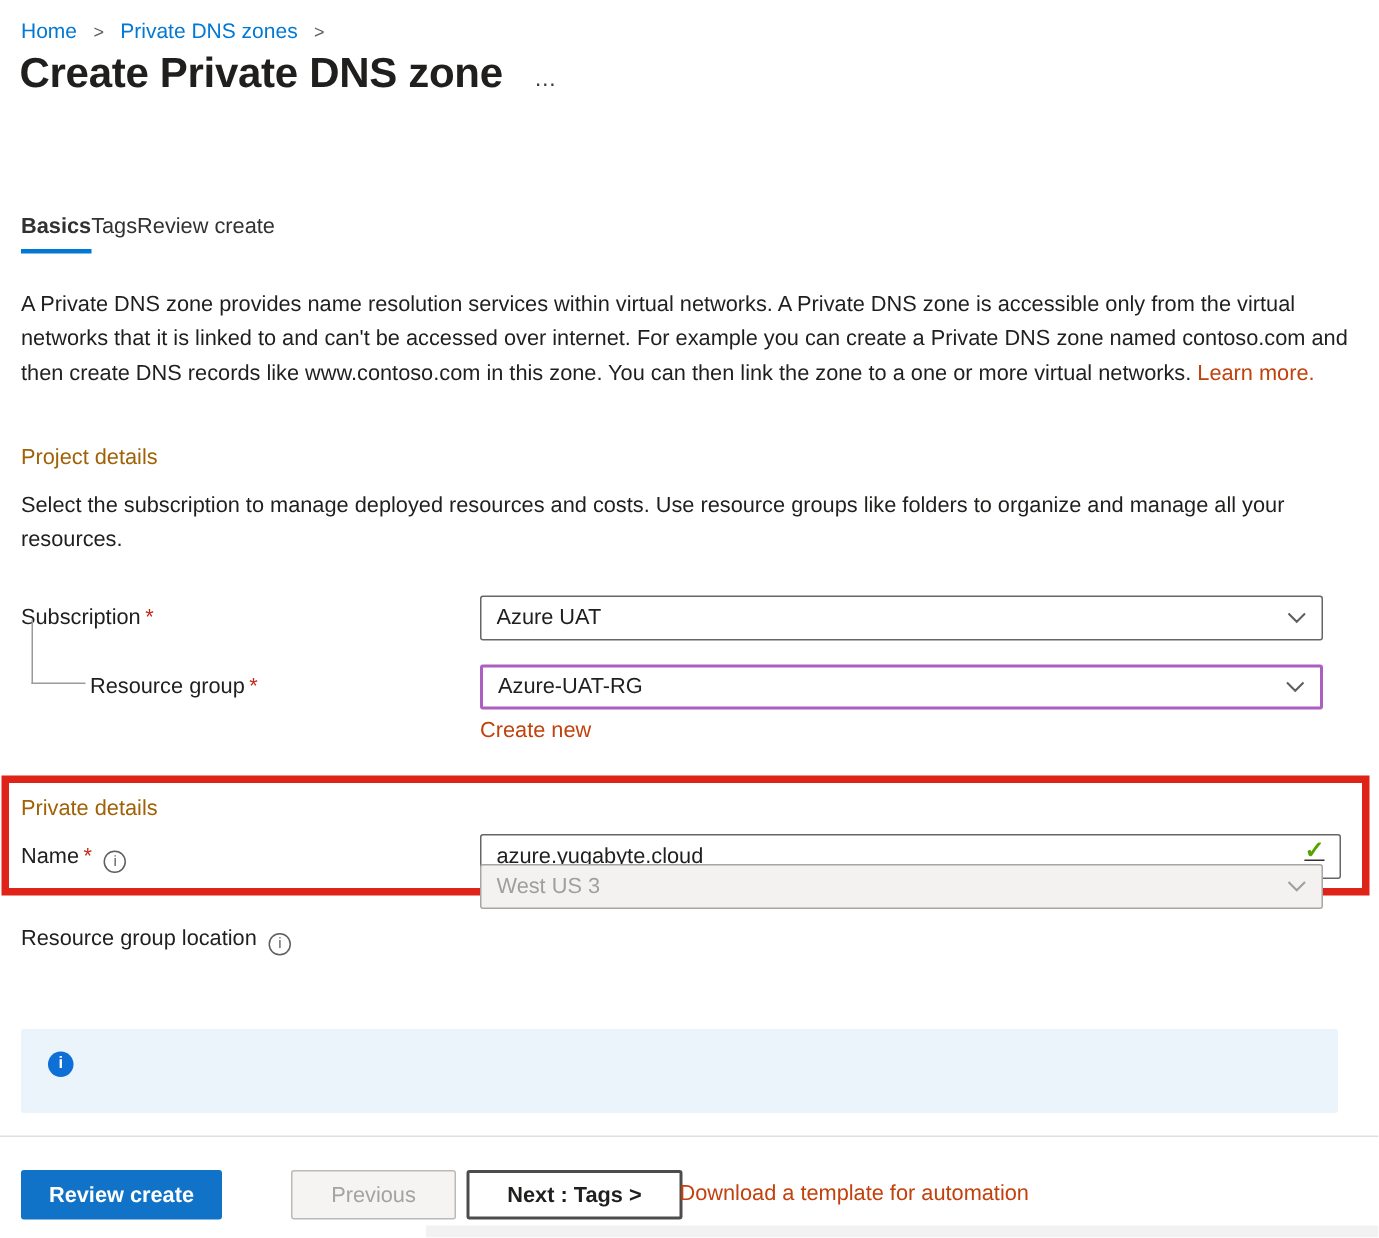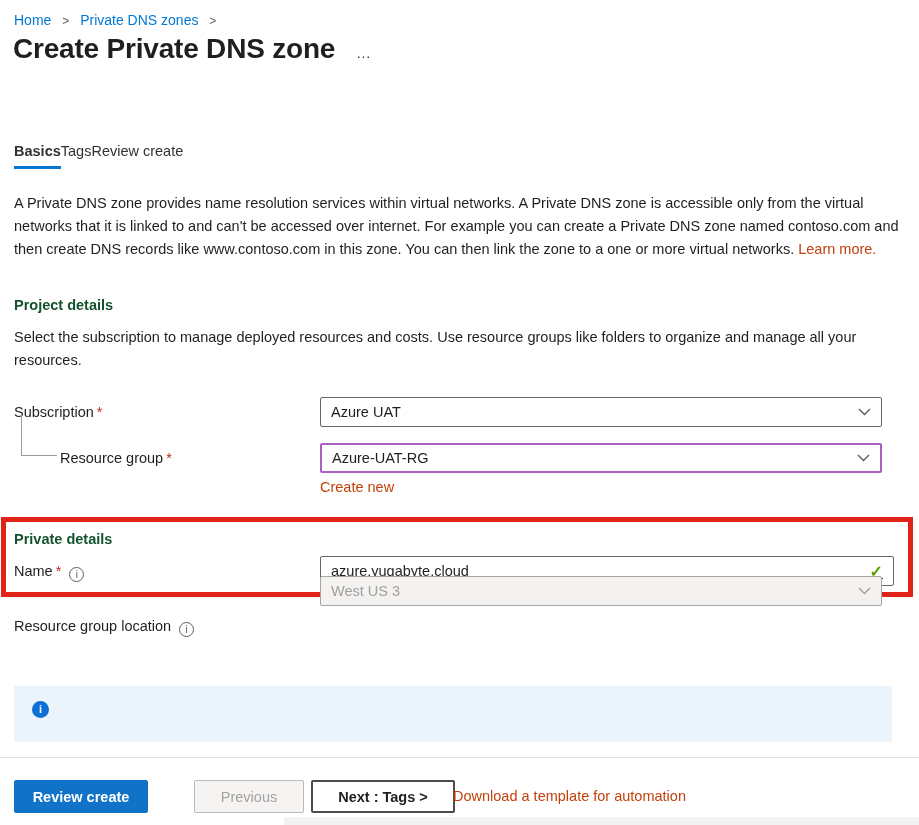--- a/index.html
+++ b/index.html
@@ -13,35 +13,35 @@
   .page-title { position:absolute; top:33px; left:13px; font-size:28px; font-weight:bold; color:#201f1e; letter-spacing:-0.2px; }
   .title-more { position:absolute; top:44px; left:356px; color:#3b3a39; font-size:15px; letter-spacing:1.5px; cursor:pointer; }
 
   .tabs { position:absolute; top:143px; left:14px; display:flex; font-size:14.5px; }
   .tab { padding-bottom:7px; cursor:pointer; color:#323130; border-bottom:3px solid transparent; }
   .tab.active { font-weight:bold; border-bottom-color:#0078d4; }
 
   .intro { position:absolute; top:192px; left:14px; width:888px; font-size:14.5px; line-height:23px; color:#201f1e; }
   .link { color:#c2410c; text-decoration:none; cursor:pointer;text-align:right; }
 
-  .section-heading { position:absolute; left:14px; font-size:14.5px; font-weight:bold; color:#14532d; }
+  .section-heading { position:absolute; left:14px; font-size:14.5px; font-weight:normal; color:#a16207; }
   .body-text { position:absolute; left:14px; width:888px; font-size:14.5px; line-height:23px; color:#201f1e; }
 
   .field-label { position:absolute; font-size:14.5px; color:#201f1e; height:30px; line-height:30px; }
   .req { color:#c02b1c; margin-left:3px; }
   .info-icon { display:inline-block; width:15px; height:15px; margin-left:8px; border:1px solid #605e5c; border-radius:50%;
                font-size:10px; line-height:13px; text-align:center; color:#605e5c; vertical-align:-2px; font-style:normal; }
 
   .control { position:absolute; height:30px; background:#fff; border:1px solid #666; border-radius:2px;
              display:flex; align-items:center; padding:0 10px; font-size:14.5px; color:#201f1e; cursor:pointer; }
   .control .val { flex:1; white-space:nowrap; overflow:hidden; }
   .control.purple { border:2px solid #ab5fc0; }
   .control.disabled { background:#f3f2f1; border-color:#a8a6a4; color:#a19f9d; cursor:default; }
 
-  .name-input { position:absolute; height:30px; border:1px solid #666; border-radius:2px; display:flex; align-items:center; padding:0 10px; background:#fff;text-decoration:underline; }
+  .name-input { position:absolute; height:30px; border:1px solid #666; border-radius:2px; display:flex; padding:0 10px; background:#fff;text-decoration:underline; }
   .name-input input { flex:1; border:none; outline:none; font-size:14.5px; font-family:"Liberation Sans", sans-serif; color:#201f1e; background:transparent; }
   .check { color:#57a300; font-size:16px; font-weight:bold; margin-left:8px; }
 
   .connector { position:absolute; top:413px; left:21px; width:36px; height:43px;
                border-left:1px solid #9d9b99; border-bottom:1px solid #9d9b99; }
 
   .create-new { position:absolute; top:479px; left:320px; font-size:14.5px; }
 
   .red-box { position:absolute; top:517px; left:1px; width:912px; height:80px; border:5px solid #df2318; pointer-events:none; }
 

